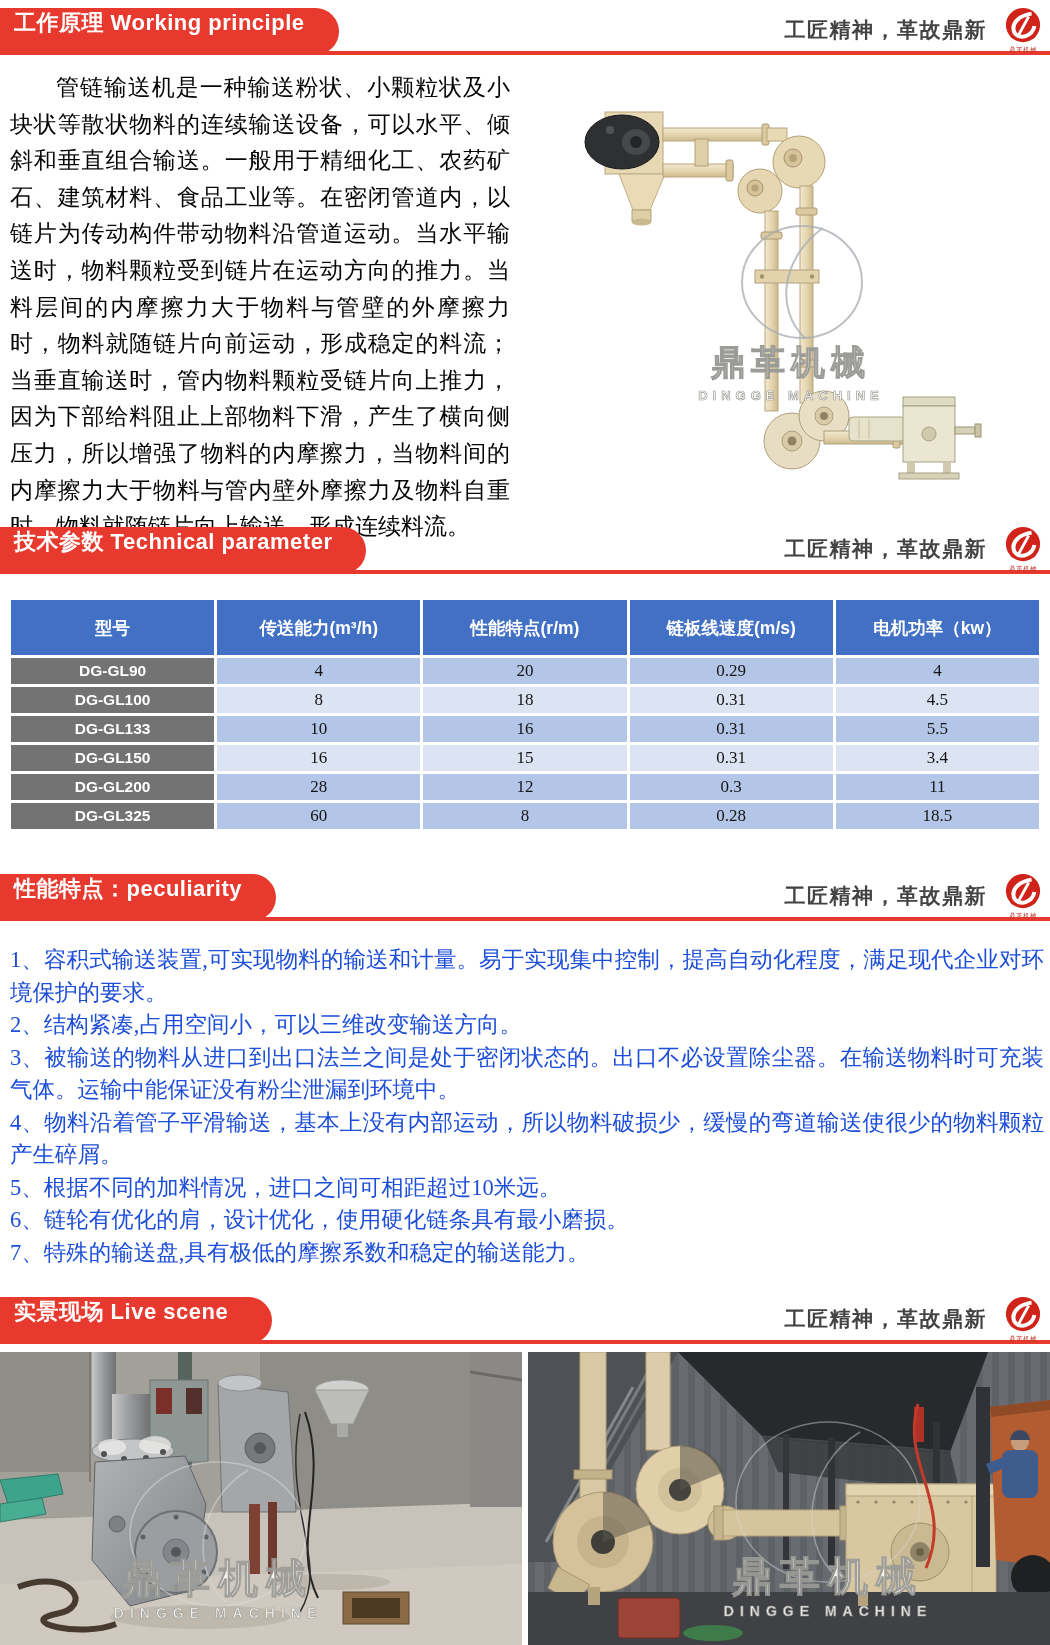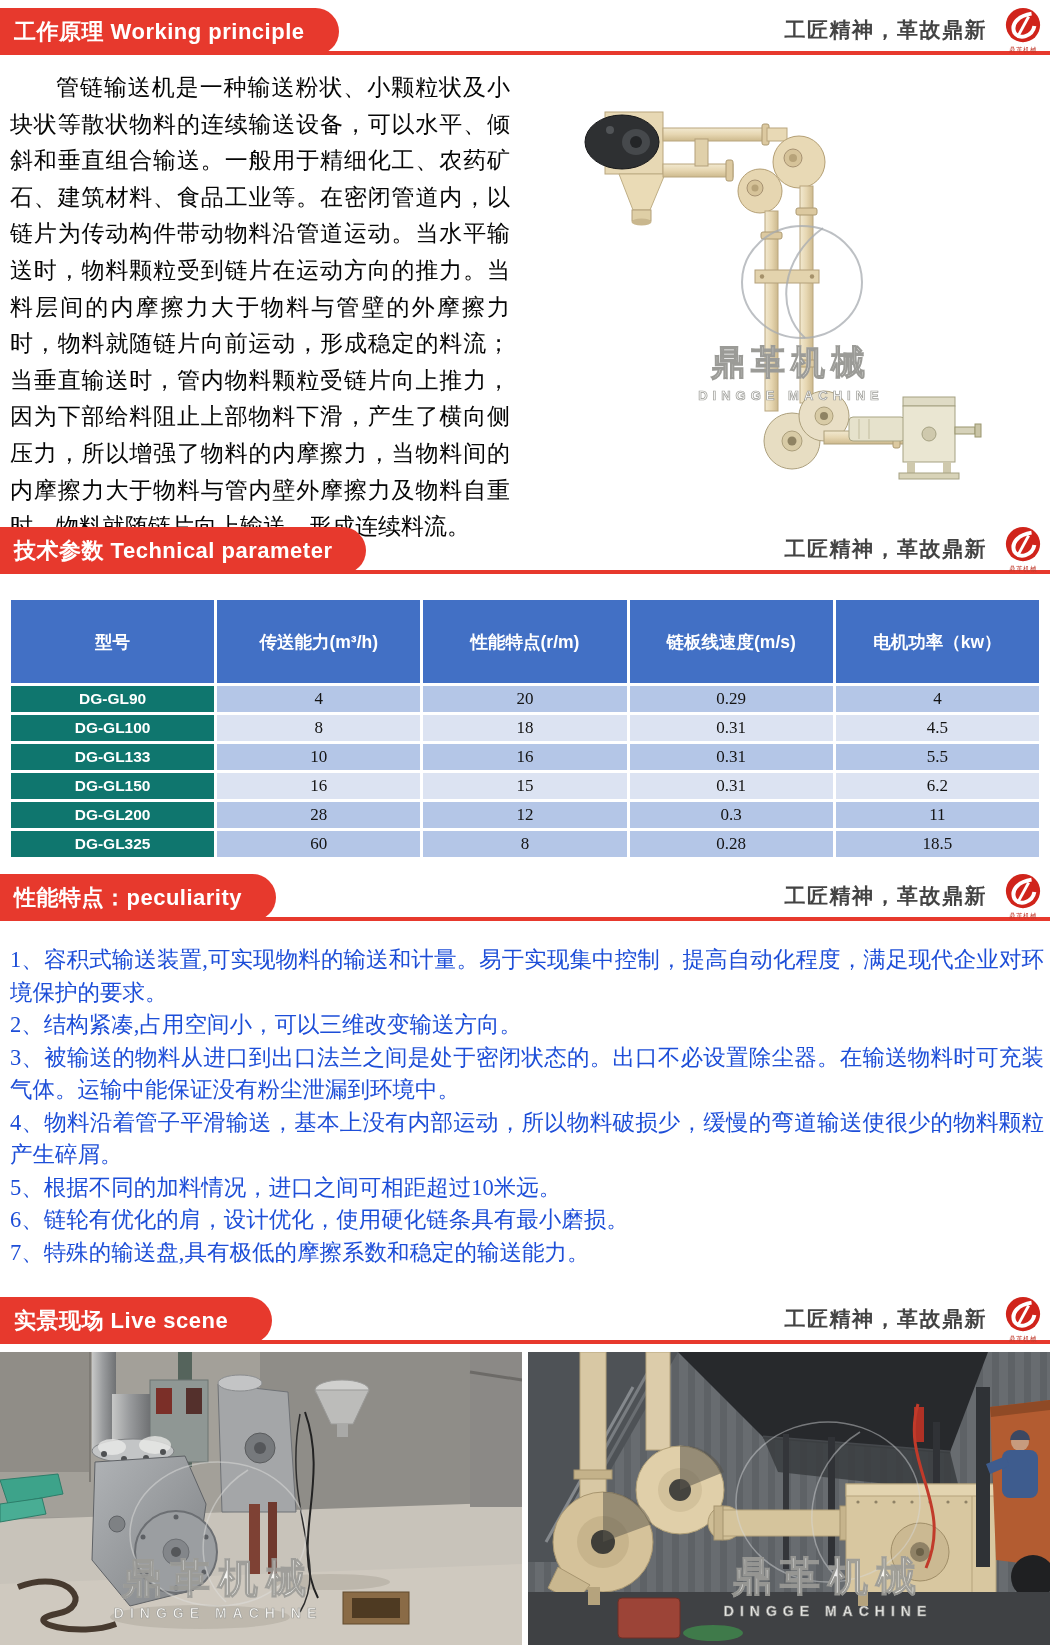--- a/index.html
+++ b/index.html
@@ -3,43 +3,43 @@
 <meta charset="utf-8">
 <style>
   html,body { margin:0; padding:0; background:#ffffff; }
   body { font-family:"Liberation Sans", sans-serif; }
   .page { position:relative; width:1050px; height:1645px; margin:0 auto; background:#fff; overflow:hidden; }
 
   
   .band { position:absolute; left:0; width:1050px; height:47px; }
   .band-line { position:absolute; left:0; right:0; bottom:0; height:4px; background:#e7392d; }
   .pill { position:absolute; left:0; top:0; height:47px; min-width:272px; box-sizing:border-box;
-          background:#e7392d; border-radius:0 24px 24px 0; display:flex; align-items:center;
+          background:#e7392d; border-radius:0 24px 24px 0; display:flex; align-items:flex-start;
           padding:0 34px 0 14px; z-index:2; }
   .pill .ttl { color:#fff; font-size:22px; font-weight:bold; letter-spacing:0.5px; white-space:nowrap; }
   .band-right { position:absolute; right:8px; top:0; height:44px; display:flex; align-items:center; gap:17px; z-index:2; }
   .tagline { font-size:21px; color:#434343; font-weight:600; letter-spacing:1.5px; white-space:nowrap; }
   .logo { display:flex; flex-direction:column; align-items:center; line-height:0; }
   .logo-caption { font-size:6.5px; line-height:7px; color:#c0392b; letter-spacing:0.5px; margin-top:1px; }
 
   
   .wp-text { position:absolute; left:10px; top:70px; width:500px;
              font-family:"Liberation Serif","DejaVu Serif",serif;
              font-size:23px; line-height:36.6px; color:#060606;
              text-indent:2em; text-align:justify; }
   .wp-figure { position:absolute; left:518px; top:60px; width:532px; height:445px; }
   .wp-figure svg { width:100%; height:100%; }
 
   
   .param-table { position:absolute; left:8px; top:597px; width:1034px;
                  border-collapse:separate; border-spacing:3px; table-layout:fixed; }
-  .param-table th { background:#4270c5; color:#ffffff; font-size:17.5px; font-weight:bold; height:51px; text-align:center; padding:16px; }
+  .param-table th { background:#4270c5; color:#ffffff; font-size:17.5px; font-weight:bold; height:51px; text-align:center; padding:2px; }
   .param-table td { text-align:center; height:26px; padding:0; font-size:17px; color:#141414;
                     font-family:"Liberation Serif","DejaVu Serif",serif; }
-  .param-table td.model { background:#0f766e; color:#ffffff; font-weight:bold; font-size:15.5px;
+  .param-table td.model { background:#737373; color:#ffffff; font-weight:bold; font-size:15.5px;
                           font-family:"Liberation Sans",sans-serif; }
   .param-table tr.odd  td.val { background:#b4c6e7; }
   .param-table tr.even td.val { background:#dce3f2; }
 
   
   .pec-list { position:absolute; left:10px; top:944px; width:1034px;
               font-family:"Liberation Serif","DejaVu Serif",serif;
               font-size:22.5px; line-height:32.5px; color:#1d4ed8; text-align:justify; }
 
   
@@ -209,21 +209,21 @@
         <td class="val">10</td>
         <td class="val">16</td>
         <td class="val">0.31</td>
         <td class="val">5.5</td>
       </tr>
       <tr class="even">
         <td class="model">DG-GL150</td>
         <td class="val">16</td>
         <td class="val">15</td>
         <td class="val">0.31</td>
-        <td class="val">6.2</td>
+        <td class="val">3.4</td>
       </tr>
       <tr class="odd">
         <td class="model">DG-GL200</td>
         <td class="val">28</td>
         <td class="val">12</td>
         <td class="val">0.3</td>
         <td class="val">11</td>
       </tr>
       <tr class="odd">
         <td class="model">DG-GL325</td>

